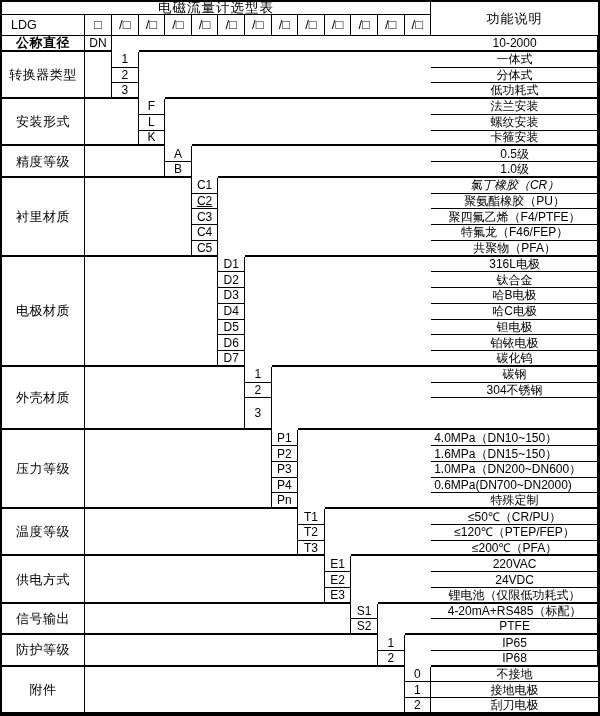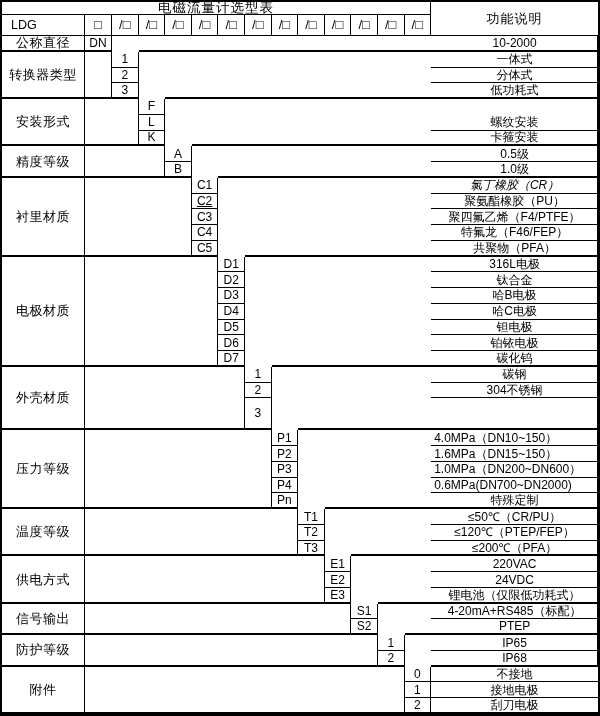--- a/index.html
+++ b/index.html
@@ -46,36 +46,37 @@
     <div class="c box-cell" style="grid-area: 2 / 5;">/□</div>
     <div class="c box-cell" style="grid-area: 2 / 6;">/□</div>
     <div class="c box-cell" style="grid-area: 2 / 7;">/□</div>
     <div class="c box-cell" style="grid-area: 2 / 8;">/□</div>
     <div class="c box-cell" style="grid-area: 2 / 9;">/□</div>
     <div class="c box-cell" style="grid-area: 2 / 10;">/□</div>
     <div class="c box-cell" style="grid-area: 2 / 11;">/□</div>
     <div class="c box-cell" style="grid-area: 2 / 12;">/□</div>
     <div class="c box-cell" style="grid-area: 2 / 13;">/□</div>
     <div class="c box-cell" style="grid-area: 2 / 14;">/□</div>
-    <div class="c lbl-cell be" style="grid-area: 3 / 1 / span 1;">公称直径</div>
+    <div class="c lbl-cell be" style="grid-area: 3 / 1 / span 1; font-weight: bold;">公称直径</div>
     <div class="c code-cell be" style="grid-area: 3 / 2;">DN</div>
     <div class="c desc-cell no-r be" style="grid-area: 3 / 15;">10-2000</div>
     <div class="c be" style="grid-area: 3 / 4 / span 1 / span 12;"></div>
     <div class="c lbl-cell be" style="grid-area: 4 / 1 / span 3;">转换器类型</div>
     <div class="c be" style="grid-area: 4 / 2 / span 3 / span 1;"></div>
     <div class="c code-cell" style="grid-area: 4 / 3;">1</div>
     <div class="c desc-cell no-r" style="grid-area: 4 / 15;">一体式</div>
     <div class="c code-cell" style="grid-area: 5 / 3;">2</div>
     <div class="c desc-cell no-r" style="grid-area: 5 / 15;">分体式</div>
     <div class="c code-cell be" style="grid-area: 6 / 3;">3</div>
     <div class="c desc-cell no-r be" style="grid-area: 6 / 15;">低功耗式</div>
     <div class="c be" style="grid-area: 4 / 5 / span 3 / span 11;"></div>
     <div class="c lbl-cell be" style="grid-area: 7 / 1 / span 3; font-family: Liberation Serif, serif;">安装形式</div>
     <div class="c be" style="grid-area: 7 / 2 / span 3 / span 2;"></div>
     <div class="c code-cell" style="grid-area: 7 / 4;">F</div>
+    <div class="c desc-cell no-r" style="grid-area: 7 / 15;">法兰安装</div>
     <div class="c code-cell" style="grid-area: 8 / 4;">L</div>
     <div class="c desc-cell no-r" style="grid-area: 8 / 15;">螺纹安装</div>
     <div class="c code-cell be" style="grid-area: 9 / 4;">K</div>
     <div class="c desc-cell no-r be" style="grid-area: 9 / 15;">卡箍安装</div>
     <div class="c be" style="grid-area: 7 / 6 / span 3 / span 10;"></div>
     <div class="c lbl-cell be" style="grid-area: 10 / 1 / span 2;">精度等级</div>
     <div class="c be" style="grid-area: 10 / 2 / span 2 / span 3;"></div>
     <div class="c code-cell" style="grid-area: 10 / 5;">A</div>
     <div class="c desc-cell no-r" style="grid-area: 10 / 15;">0.5级</div>
     <div class="c code-cell be" style="grid-area: 11 / 5;">B</div>
@@ -149,21 +150,21 @@
     <div class="c code-cell" style="grid-area: 36 / 11;">E2</div>
     <div class="c desc-cell no-r" style="grid-area: 36 / 15;">24VDC</div>
     <div class="c code-cell be" style="grid-area: 37 / 11;">E3</div>
     <div class="c desc-cell no-r be" style="grid-area: 37 / 15;">锂电池（仅限低功耗式）</div>
     <div class="c be" style="grid-area: 35 / 13 / span 3 / span 3;"></div>
     <div class="c lbl-cell be" style="grid-area: 38 / 1 / span 2;">信号输出</div>
     <div class="c be" style="grid-area: 38 / 2 / span 2 / span 10;"></div>
     <div class="c code-cell" style="grid-area: 38 / 12;">S1</div>
     <div class="c desc-cell no-r" style="grid-area: 38 / 15;">4-20mA+RS485（标配）</div>
     <div class="c code-cell be" style="grid-area: 39 / 12;">S2</div>
-    <div class="c desc-cell no-r be" style="grid-area: 39 / 15;">PTEP</div>
+    <div class="c desc-cell no-r be" style="grid-area: 39 / 15;">PTFE</div>
     <div class="c be" style="grid-area: 38 / 14 / span 2 / span 2;"></div>
     <div class="c lbl-cell be" style="grid-area: 40 / 1 / span 2;">防护等级</div>
     <div class="c be" style="grid-area: 40 / 2 / span 2 / span 11;"></div>
     <div class="c code-cell" style="grid-area: 40 / 13;">1</div>
     <div class="c desc-cell no-r" style="grid-area: 40 / 15;">IP65</div>
     <div class="c code-cell be" style="grid-area: 41 / 13;">2</div>
     <div class="c desc-cell no-r be" style="grid-area: 41 / 15;">IP68</div>
     <div class="c be" style="grid-area: 40 / 15 / span 2 / span 1;"></div>
     <div class="c lbl-cell be" style="grid-area: 42 / 1 / span 3;">附件</div>
     <div class="c be" style="grid-area: 42 / 2 / span 3 / span 12;"></div>

